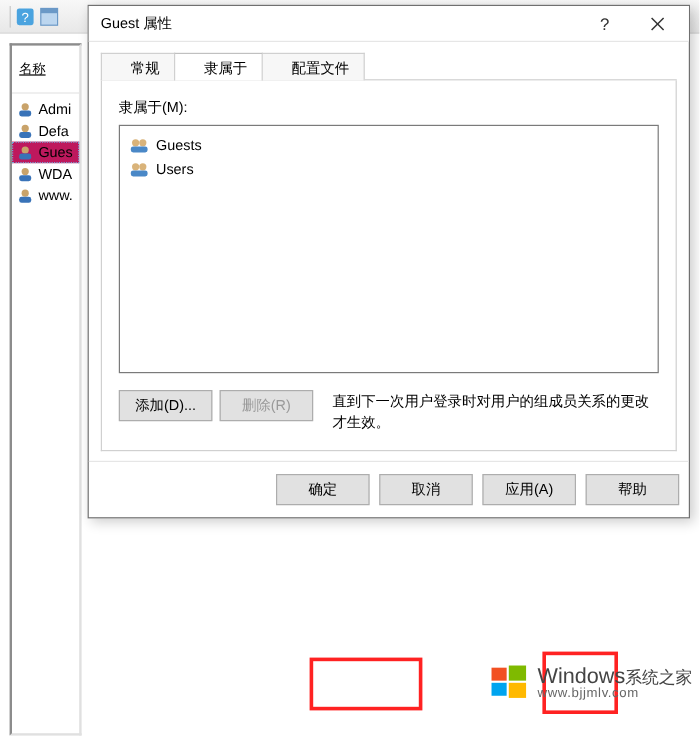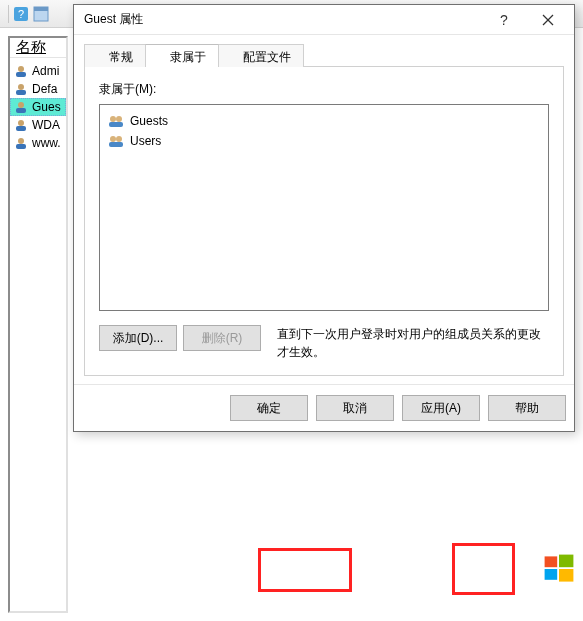--- a/index.html
+++ b/index.html
@@ -25,35 +25,35 @@
     .tb-icon { width:16px; height:16px; }
     .bg-panel {
       position: absolute;
       left: 8px; top: 36px;
       width: 60px;
       bottom: 8px;
       border: 2px inset #e0e0e0;
       background:#fff;
     }
     .bg-panel-header {
-      padding: 0 6px;
+      padding: 12px 6px;
       border-bottom:1px solid #e4e4e4;
-      font-size:15px;
+      font-size:11px;
       text-decoration:underline;
     }
     .bg-list { padding-top:4px; }
     .bg-item {
       display:flex; align-items:center;
       gap:4px;
       padding:2px 4px;
       font-size:12px;
       white-space:nowrap;
       overflow:hidden;
     }
-    .bg-item.sel { background:#5eead4; border:1px dotted #7aa7d8; padding:1px 3px; }
+    .bg-item.sel { background:#be185d; border:1px dotted #7aa7d8; padding:1px 3px; }
 
     
     .dialog {
       position:absolute;
       left:73px; top:4px;
       width:502px; height:428px;
       background:#fff;
       border:1px solid #707070;
       box-shadow: 3px 3px 10px rgba(0,0,0,.2);
       display:flex; flex-direction:column;
@@ -261,13 +261,17 @@
 <div class="red-box" style="left:258px; top:548px; width:94px; height:44px;"></div>
 <div class="red-box" style="left:452px; top:543px; width:63px; height:52px;"></div>
 
 <div class="watermark">
   <svg class="wm-logo" viewBox="0 0 40 40">
     <rect x="4" y="6" width="14" height="12" fill="#f25022"></rect>
     <rect x="20" y="4" width="16" height="14" fill="#7fba00"></rect>
     <rect x="4" y="20" width="14" height="12" fill="#00a4ef"></rect>
     <rect x="20" y="20" width="16" height="14" fill="#ffb900"></rect>
   </svg>
+  <div class="wm-text">
+    <div class="wm-main"><span>Windows</span><span style="font-size:14px;">系统之家</span></div>
+    <div class="wm-sub">www.bjjmlv.com</div>
+  </div>
 </div>
 
 </body></html>

